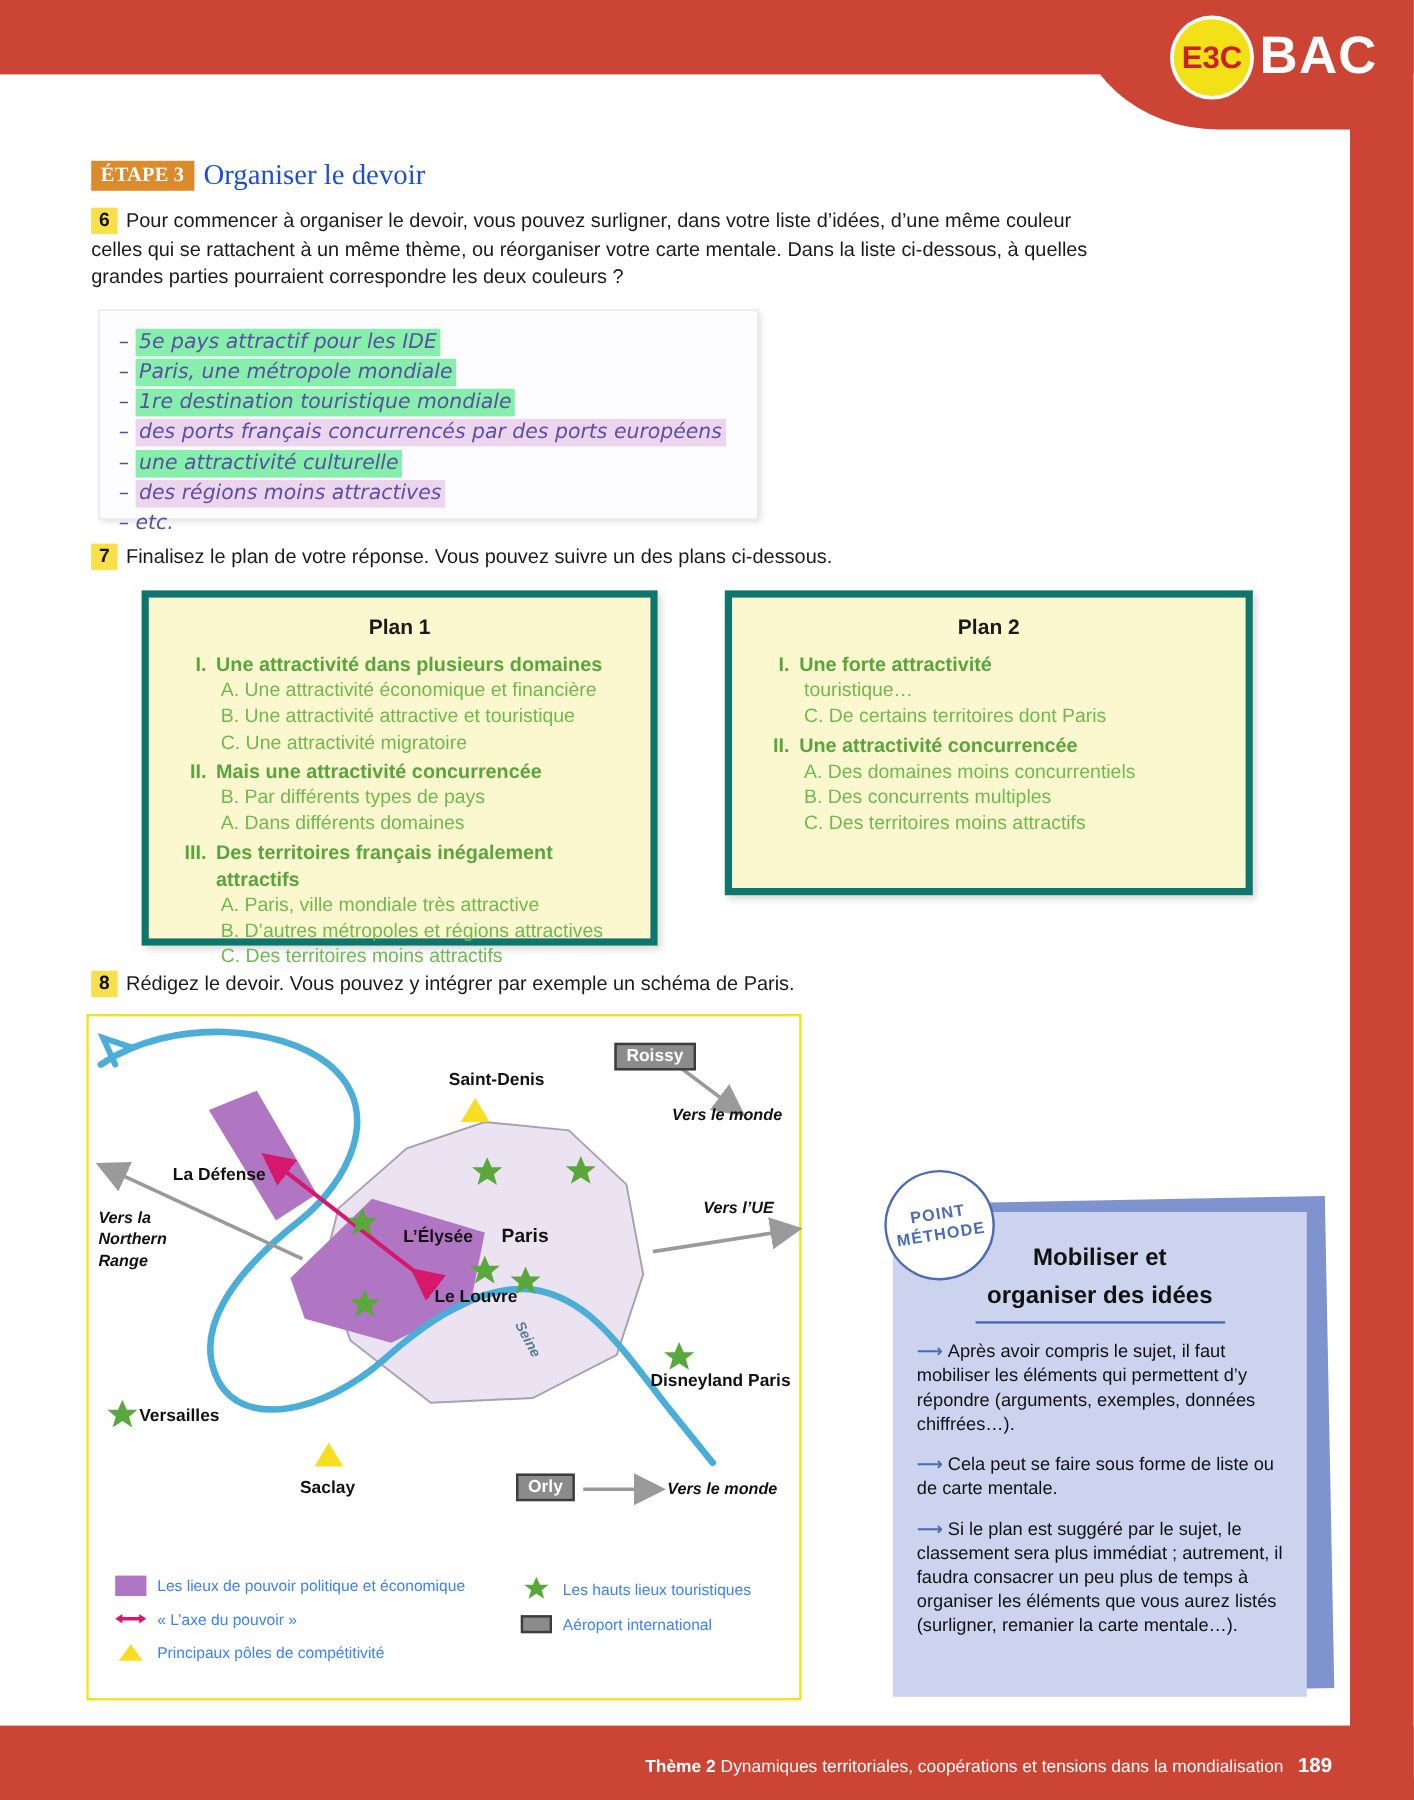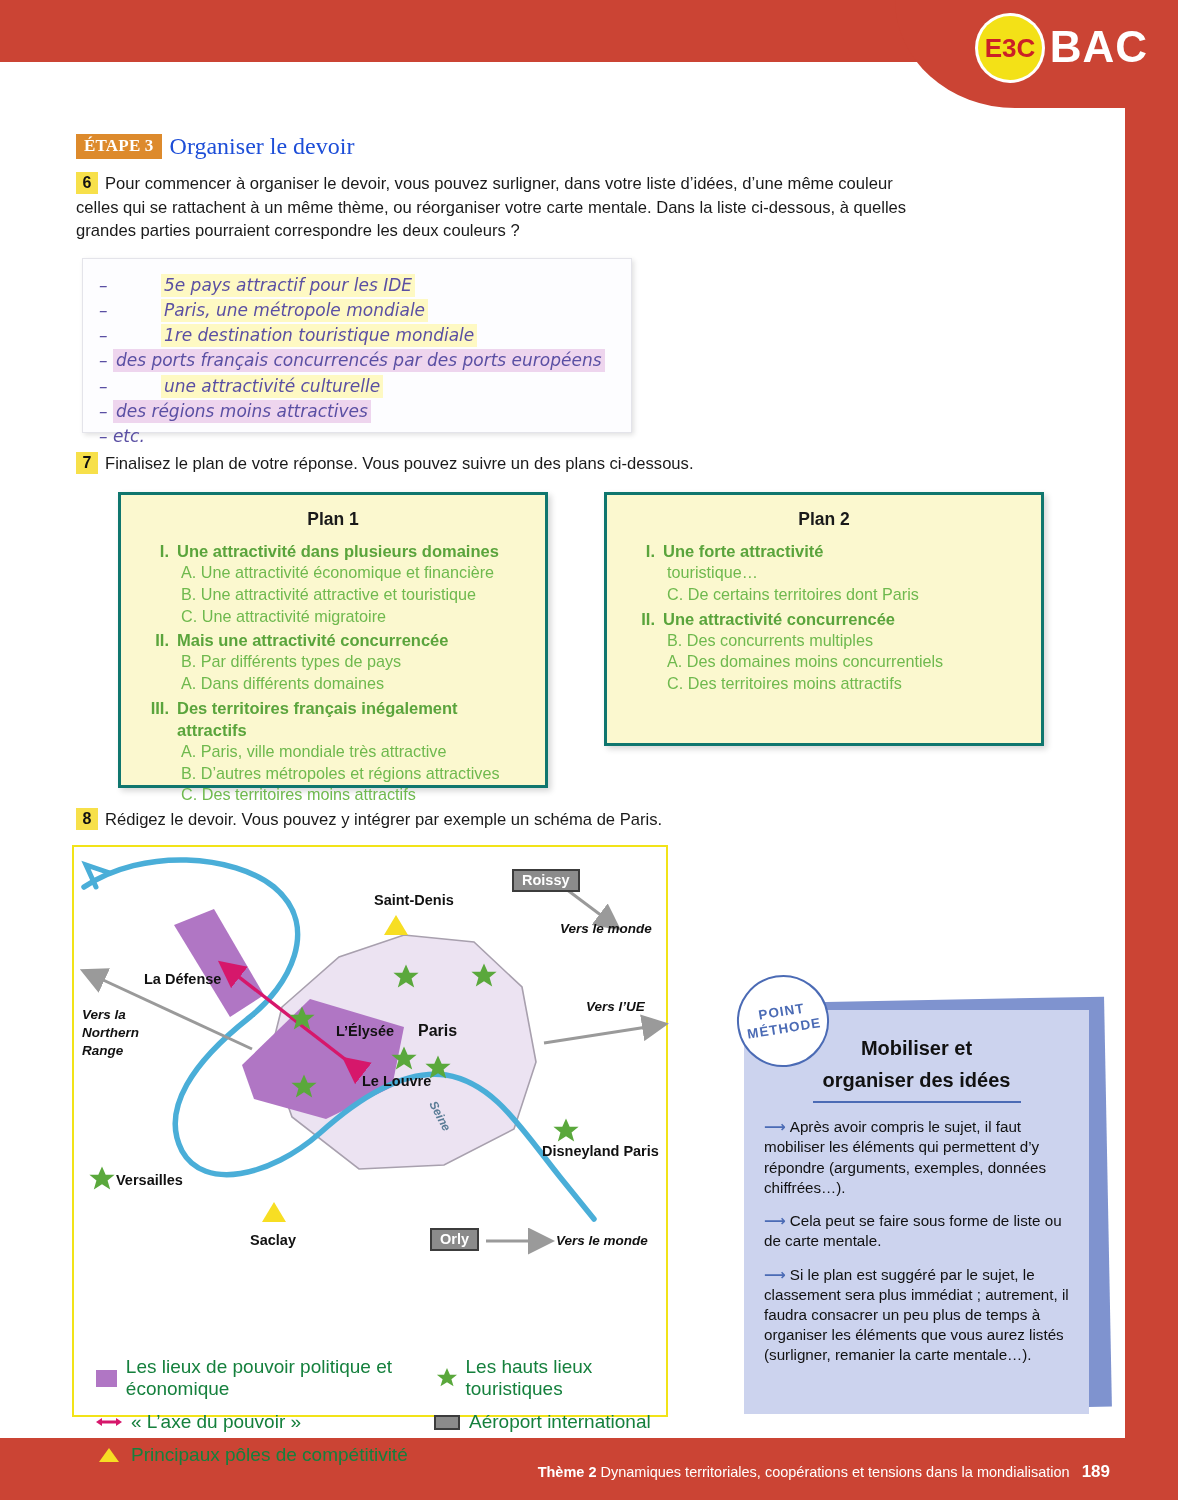--- a/index.html
+++ b/index.html
@@ -55,26 +55,26 @@
   .ideas{
     position:absolute;left:82px;top:258px;width:548px;height:173px;
     background:#fdfdff;border:1px solid #e4e4ea;box-shadow:2px 2px 5px rgba(0,0,0,.12);
   }
   .ideas ul{list-style:none;margin:0;padding:14px 0 0 16px;}
   .ideas li{
     font-family:"DejaVu Sans",sans-serif;font-style:italic;
     color:#5a4fa3;font-size:17px;line-height:1.42;margin:0 0 1px 0;white-space:nowrap;
   }
   .ideas li span.hl{padding:1px 3px 2px 3px;}
-  .hl-green{background:#fef9c3;margin-left:48px;}
+  .hl-green{background:#86efac;}
   .hl-pink{background:#eed5ee;}
 
   
   .plan{
-    position:absolute;background:#fbf8cf;border:3px solid #0f766e;
+    position:absolute;background:#fbf8cf;border:6px solid #0f766e;
     box-shadow:3px 3px 6px rgba(0,0,0,.16);padding:14px 18px 18px 18px;
   }
   #plan1{left:118px;top:492px;width:430px;height:296px;box-sizing:border-box;}
   #plan2{left:604px;top:492px;width:440px;height:254px;box-sizing:border-box;}
   .plan-title{text-align:center;font-weight:bold;font-size:17.5px;color:#1a1a1a;margin-bottom:10px;}
   .plan .lvl1{
     color:#5aa43c;font-weight:bold;font-size:16.5px;line-height:1.34;
     display:flex;gap:8px;margin-top:2px;
   }
   .plan .lvl1 .rn{min-width:30px;text-align:right;}
@@ -85,21 +85,21 @@
     position:absolute;left:72px;top:845px;width:596px;height:572px;
     border:2px solid #f2e318;background:#fff;box-sizing:border-box;
   }
   .map-svg{position:absolute;left:0;top:0;width:596px;height:572px;}
   .map-label{position:absolute;font-size:14.5px;font-weight:bold;color:#111;white-space:nowrap;}
   .map-italic{position:absolute;font-size:13.5px;font-style:italic;font-weight:bold;color:#111;white-space:nowrap;}
   .airport-chip{
     position:absolute;background:#8b8b8b;color:#fff;font-weight:bold;font-size:14.5px;
     border:2px solid #3c3c3c;padding:1px 8px 2px 8px;
   }
-  .legend{position:absolute;left:22px;top:468px;width:560px;font-size:19px;color:#15803d;margin-top:43px;}
+  .legend{position:absolute;left:22px;top:468px;width:560px;font-size:13px;color:#3b82f6;}
   .legend-row{display:flex;align-items:center;gap:9px;margin-bottom:11px;}
   .legend-col{position:absolute;}
   .sw-purple{width:26px;height:17px;background:#b076c4;}
   .sw-grey{width:26px;height:15px;background:#8b8b8b;border:2px solid #3c3c3c;box-sizing:border-box;}
 
   
   .pm-shadow{
     position:absolute;left:756px;top:1000px;width:352px;height:410px;background:#7f93cf;
     transform:rotate(-1.1deg);
   }
@@ -192,22 +192,22 @@
   <div class="lvl1">
     <span class="rn">I.</span>
     <span>Une forte attractivité</span>
   </div>
   <div class="lvl2">touristique…</div>
   <div class="lvl2">C. De certains territoires dont Paris</div>
   <div class="lvl1">
     <span class="rn">II.</span>
     <span>Une attractivité concurrencée</span>
   </div>
+  <div class="lvl2">A. Des domaines moins concurrentiels</div>
   <div class="lvl2">B. Des concurrents multiples</div>
-  <div class="lvl2">A. Des domaines moins concurrentiels</div>
   <div class="lvl2">C. Des territoires moins attractifs</div>
 </div>
 
 <div class="q8">
   <span class="q-num">8</span><span>Rédigez le devoir. Vous pouvez y intégrer par exemple un schéma de Paris.</span>
 </div>
 
 <div class="map-box">
   <svg class="map-svg" viewBox="0 0 596 572">
     <defs>

